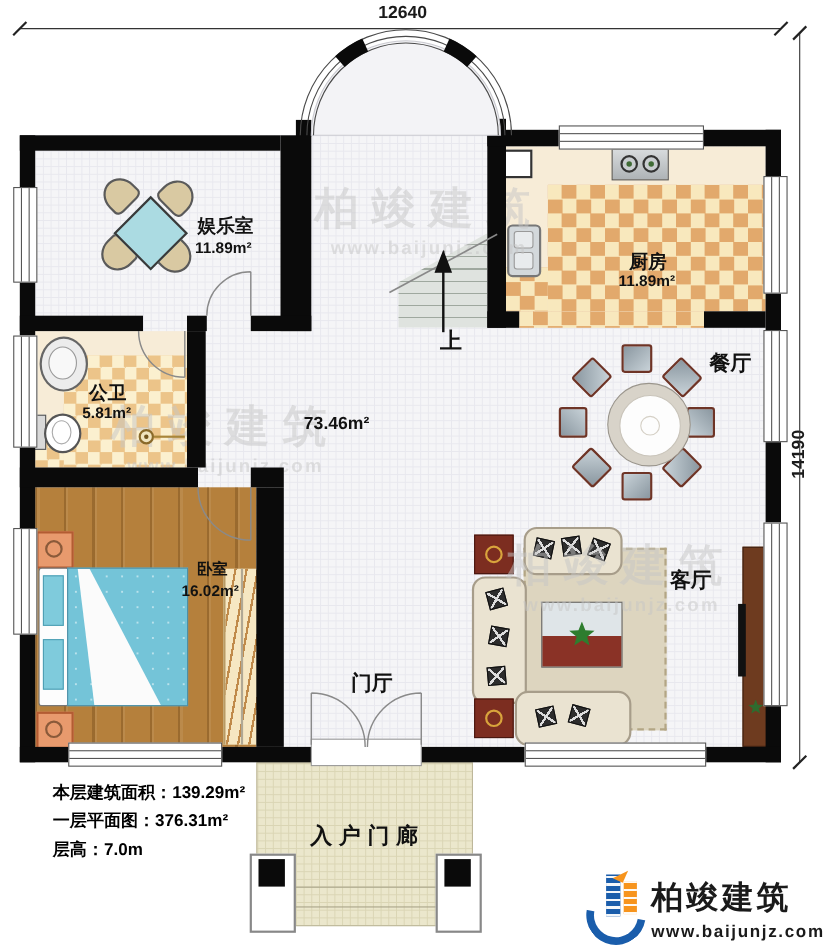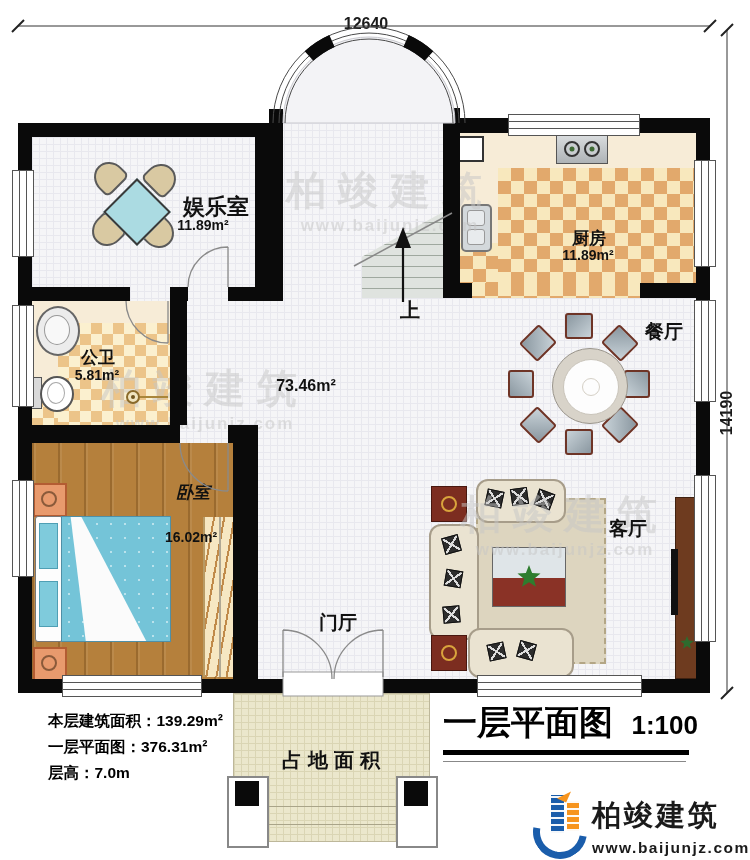--- a/index.html
+++ b/index.html
@@ -199,50 +199,44 @@
   <div class="win-v" style="left:12px;top:170px;width:20px;height:85px;"></div>
   <div class="win-v" style="left:12px;top:305px;width:20px;height:100px;"></div>
   <div class="win-v" style="left:12px;top:480px;width:20px;height:95px;"></div>
   <div class="win-h" style="left:508px;top:114px;width:130px;height:20px;"></div>
   <div class="win-v" style="left:694px;top:160px;width:20px;height:105px;"></div>
   <div class="win-v" style="left:694px;top:300px;width:20px;height:100px;"></div>
   <div class="win-v" style="left:694px;top:475px;width:20px;height:165px;"></div>
   <div class="win-h" style="left:62px;top:675px;width:138px;height:20px;"></div>
   <div class="win-h" style="left:477px;top:675px;width:163px;height:20px;"></div>
 
-  <div class="room-label" style="left:216px;top:207px;font-size:22px;">娱乐室</div>
+  <div class="room-label" style="left:205px;top:207px;font-size:17px;font-family:Liberation Mono, monospace;">娱乐室</div>
   <div class="room-label" style="left:203px;top:225px;font-size:14px;">11.89m²</div>
   <div class="room-label" style="left:589px;top:238px;font-size:17px;">厨房</div>
   <div class="room-label" style="left:588px;top:255px;font-size:14px;">11.89m²</div>
   <div class="room-label" style="left:98px;top:357px;font-size:17px;">公卫</div>
   <div class="room-label" style="left:97px;top:375px;font-size:14px;">5.81m²</div>
   <div class="room-label" style="left:306px;top:386px;font-size:16px;">73.46m²</div>
   <div class="room-label" style="left:664px;top:331px;font-size:19px;">餐厅</div>
   <div class="room-label" style="left:628px;top:528px;font-size:19px;">客厅</div>
-  <div class="room-label" style="left:193px;top:492px;font-size:17px;font-style:italic;">卧室</div>
+  <div class="room-label" style="left:193px;top:517px;font-size:14px;">卧室</div>
   <div class="room-label" style="left:191px;top:537px;font-size:14px;">16.02m²</div>
   <div class="room-label" style="left:338px;top:622px;font-size:19px;">门厅</div>
-  <div class="room-label" style="left:334px;top:760px;font-size:20px;letter-spacing:6px;">占地面积</div>
+  <div class="room-label" style="left:334px;top:760px;font-size:20px;letter-spacing:6px;">入户门廊</div>
   <div class="room-label" style="left:410px;top:310px;font-size:20px;font-weight:900;">上</div>
 
-  <div class="dim-label" style="left:366px;top:24px;">12640</div>
+  <div class="dim-label" style="left:366px;top:12px;">12640</div>
   <div class="dim-label" style="left:727px;top:413px;transform:translate(-50%,-50%) rotate(-90deg);">14190</div>
 
   <div style="position:absolute;left:48px;top:708px;z-index:7;font-size:15.5px;font-weight:bold;color:#000;line-height:26px;">
     <div>本层建筑面积：139.29m²</div>
     <div>一层平面图：376.31m²</div>
     <div>层高：7.0m</div>
   </div>
 
-  <div style="position:absolute;left:443px;top:700px;z-index:7;">
-    <span style="font-size:34px;font-weight:bold;color:#000;">一层平面图</span>
-    <span style="font-size:26px;font-weight:bold;color:#000;margin-left:14px;">1:100</span>
-    <div style="width:246px;height:5px;background:#000;margin-top:4px;"></div>
-    <div style="width:243px;height:1px;background:#888;margin-top:6px;"></div>
-  </div>
 
   <div style="position:absolute;left:533px;top:791px;width:56px;height:58px;z-index:7;">
     <div style="position:absolute;left:0;top:14px;width:40px;height:40px;border:7px solid transparent;border-left-color:#1a5dab;border-bottom-color:#1a5dab;border-radius:50%;transform:rotate(-35deg);"></div>
     <div style="position:absolute;left:18px;top:4px;width:13px;height:38px;background:#1a5dab;background-image:repeating-linear-gradient(0deg,rgba(255,255,255,.95) 0 2px,transparent 2px 7px);"></div>
     <div style="position:absolute;left:34px;top:10px;width:12px;height:30px;background:#f7941d;background-image:repeating-linear-gradient(0deg,rgba(255,255,255,.95) 0 2px,transparent 2px 7px);"></div>
     <div style="position:absolute;left:26px;top:-2px;width:0;height:0;border-left:10px solid transparent;border-bottom:12px solid #f7941d;transform:rotate(24deg);"></div>
   </div>
   <div style="position:absolute;left:592px;top:796px;z-index:7;">
     <div style="font-size:29px;font-weight:900;color:#1a1a1a;letter-spacing:3px;">柏竣建筑</div>
     <div style="font-size:15.5px;font-weight:bold;color:#1a1a1a;letter-spacing:1.5px;margin-top:3px;">www.baijunjz.com</div>

